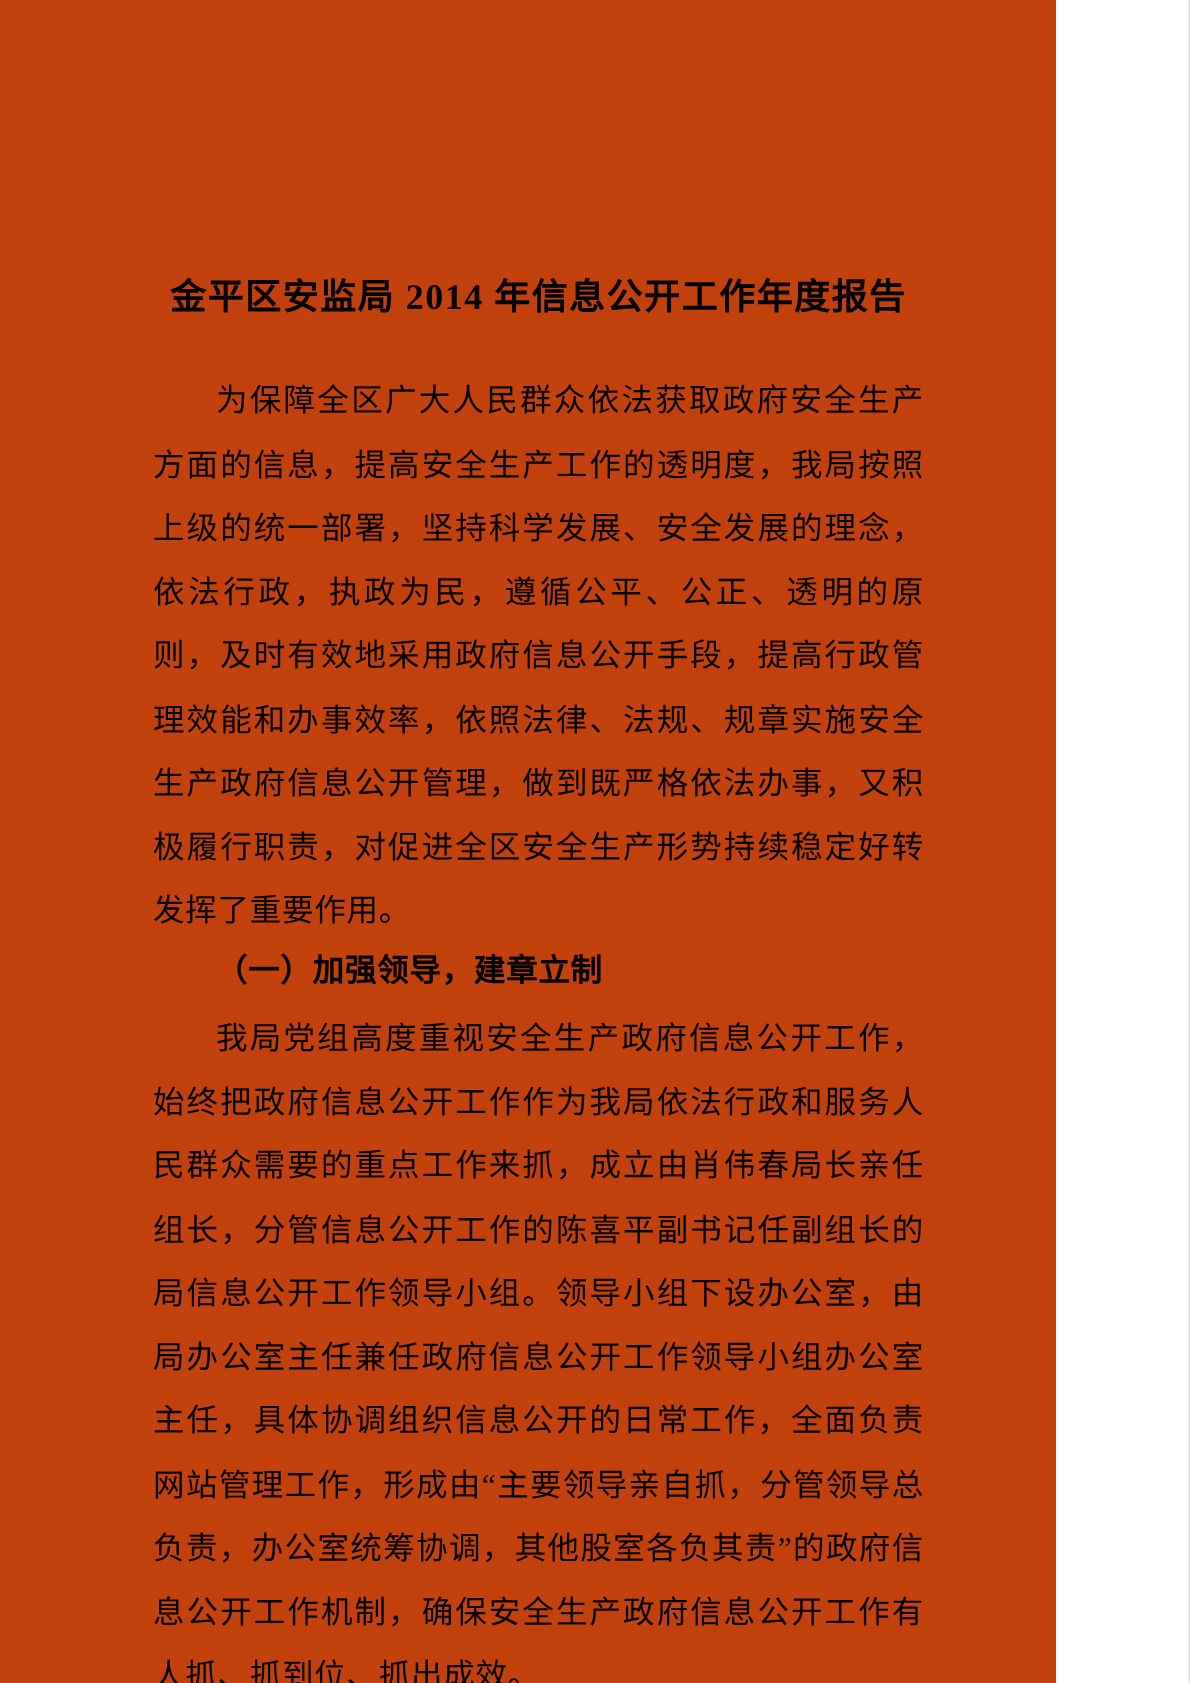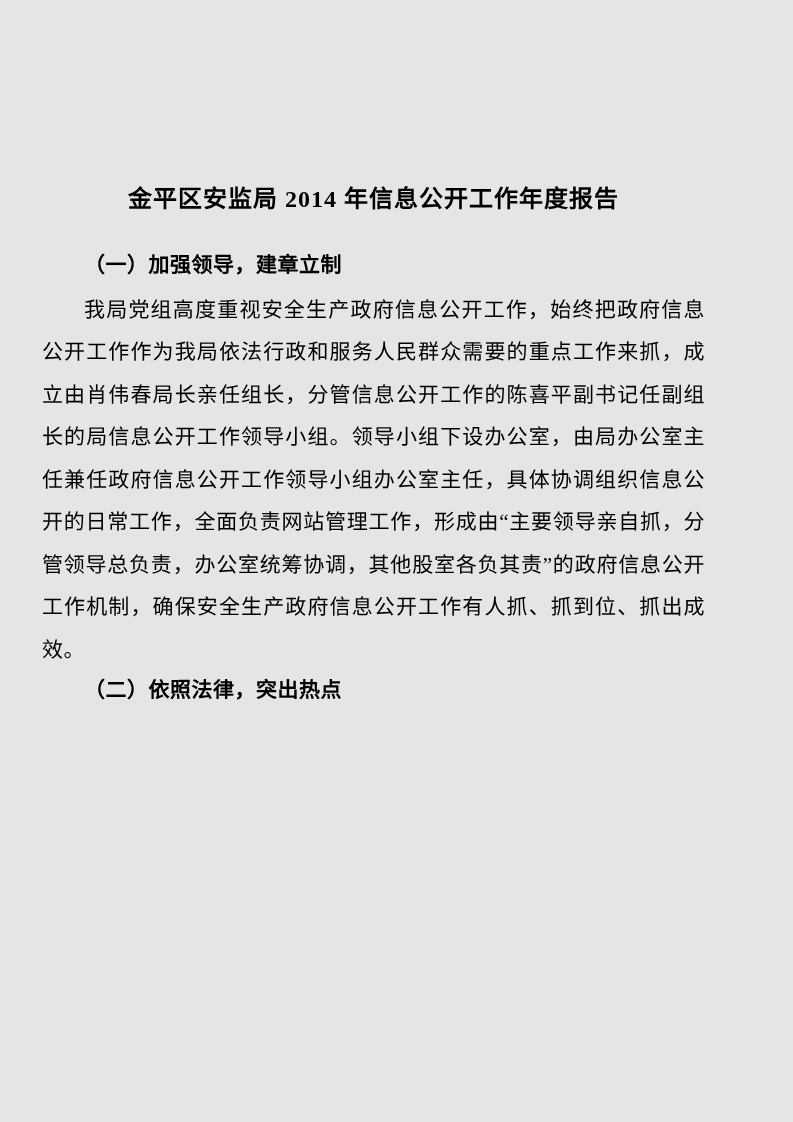--- a/index.html
+++ b/index.html
@@ -3,25 +3,25 @@
 <meta charset="utf-8">
 <style>
   * { margin: 0; padding: 0; box-sizing: border-box; }
   html, body { background: #ffffff; }
   body {
     width: 793px;
     font-family: "Liberation Serif", "DejaVu Serif", serif;
   }
   .page {
     position: relative;
-    width: 793px;
+    width: 704px;
     height: 1122px;
-    background: #e5e5e5;
+    background: #c2410c;
     color: #000000;
-    padding: 182px 88px 0 42px;
+    padding: 182px 88px 0 102px;
     overflow: hidden;
   }
   .doc-title {
     font-size: 24px;
     font-weight: bold;
     text-align: center;
     line-height: 34px;
     letter-spacing: 1px;
     margin-bottom: 30px;
     font-family: "Liberation Serif", "DejaVu Serif", serif;
@@ -42,19 +42,20 @@
     letter-spacing: 0.5px;
     font-family: Liberation Mono, monospace;
   }
 </style>
 </head>
 <body>
 
 <div class="page">
   <h1 class="doc-title">金平区安监局 2014 年信息公开工作年度报告</h1>
 
+  <p class="para">为保障全区广大人民群众依法获取政府安全生产方面的信息，提高安全生产工作的透明度，我局按照上级的统一部署，坚持科学发展、安全发展的理念，依法行政，执政为民，遵循公平、公正、透明的原则，及时有效地采用政府信息公开手段，提高行政管理效能和办事效率，依照法律、法规、规章实施安全生产政府信息公开管理，做到既严格依法办事，又积极履行职责，对促进全区安全生产形势持续稳定好转发挥了重要作用。</p>
 
   <p class="section-heading">（一）加强领导，建章立制</p>
 
   <p class="para">我局党组高度重视安全生产政府信息公开工作，始终把政府信息公开工作作为我局依法行政和服务人民群众需要的重点工作来抓，成立由肖伟春局长亲任组长，分管信息公开工作的陈喜平副书记任副组长的局信息公开工作领导小组。领导小组下设办公室，由局办公室主任兼任政府信息公开工作领导小组办公室主任，具体协调组织信息公开的日常工作，全面负责网站管理工作，形成由“主要领导亲自抓，分管领导总负责，办公室统筹协调，其他股室各负其责”的政府信息公开工作机制，确保安全生产政府信息公开工作有人抓、抓到位、抓出成效。</p>
 
   <p class="section-heading">（二）依照法律，突出热点</p>
 </div>
 
 </body></html>

